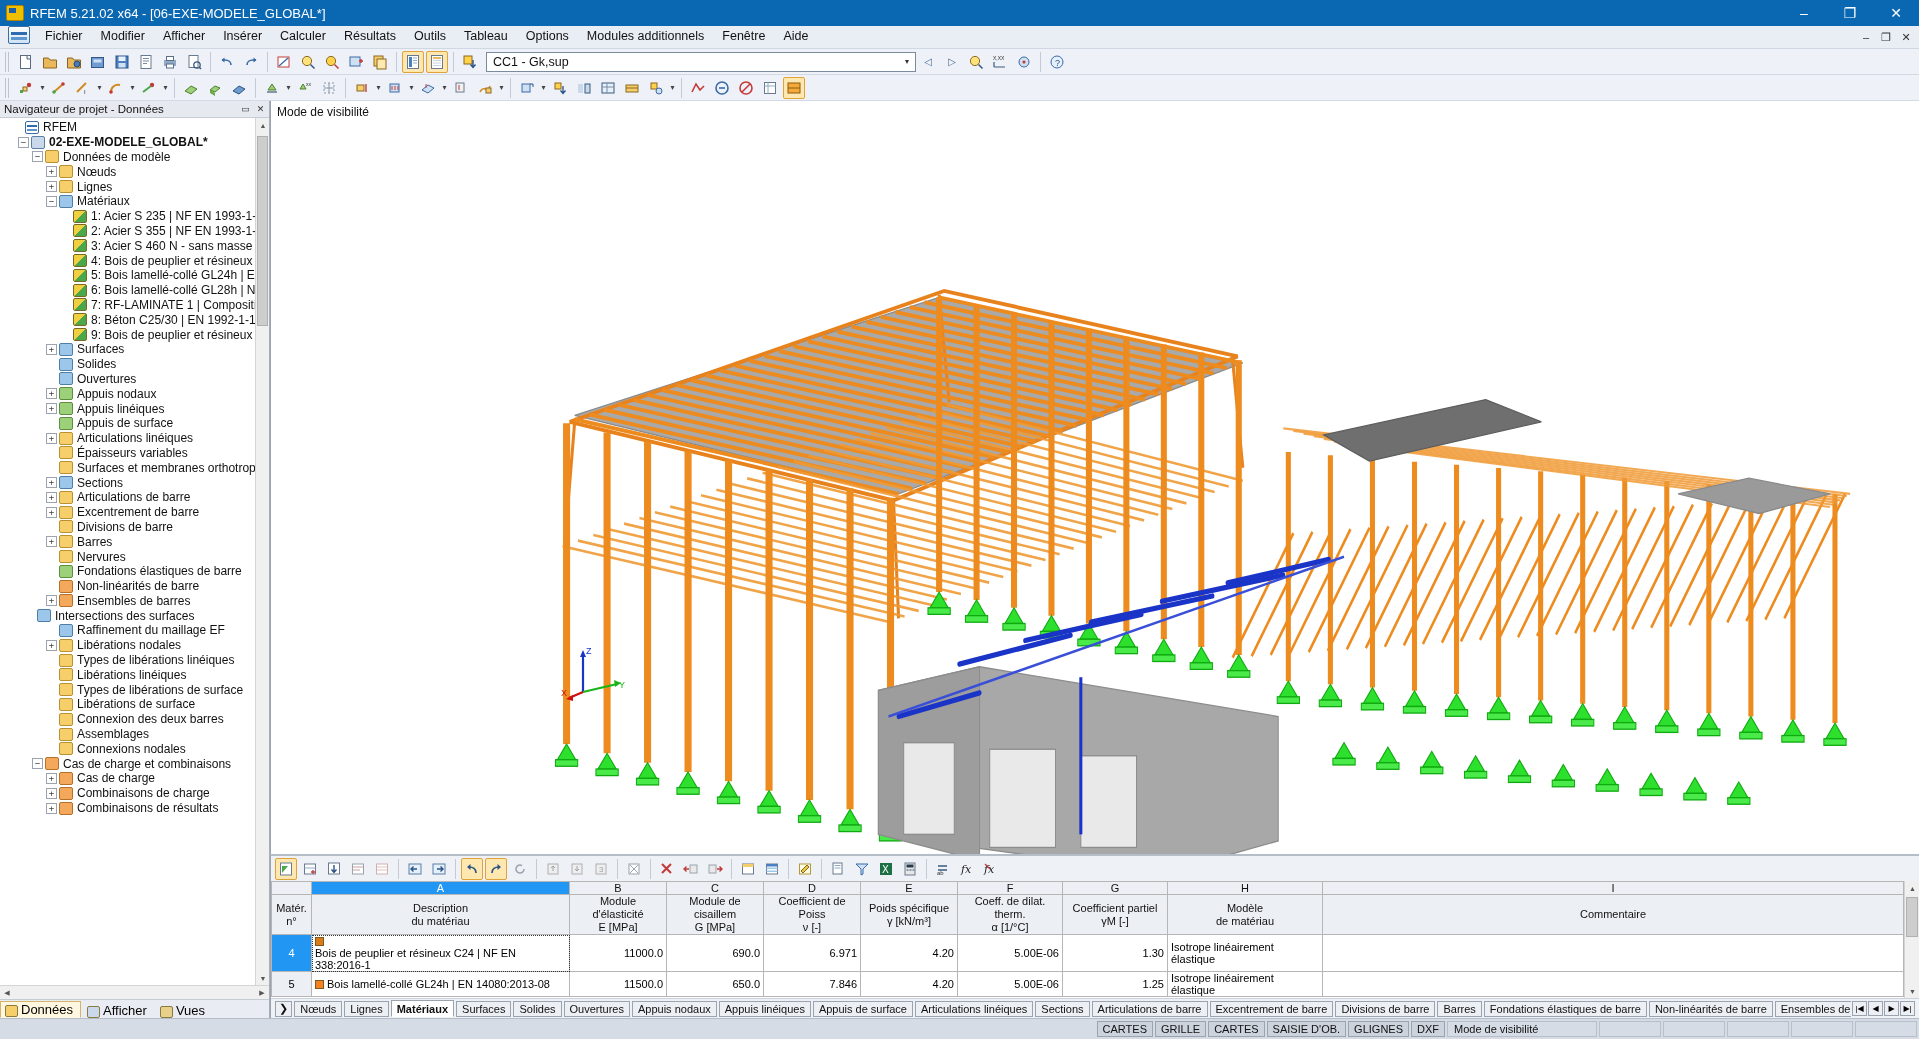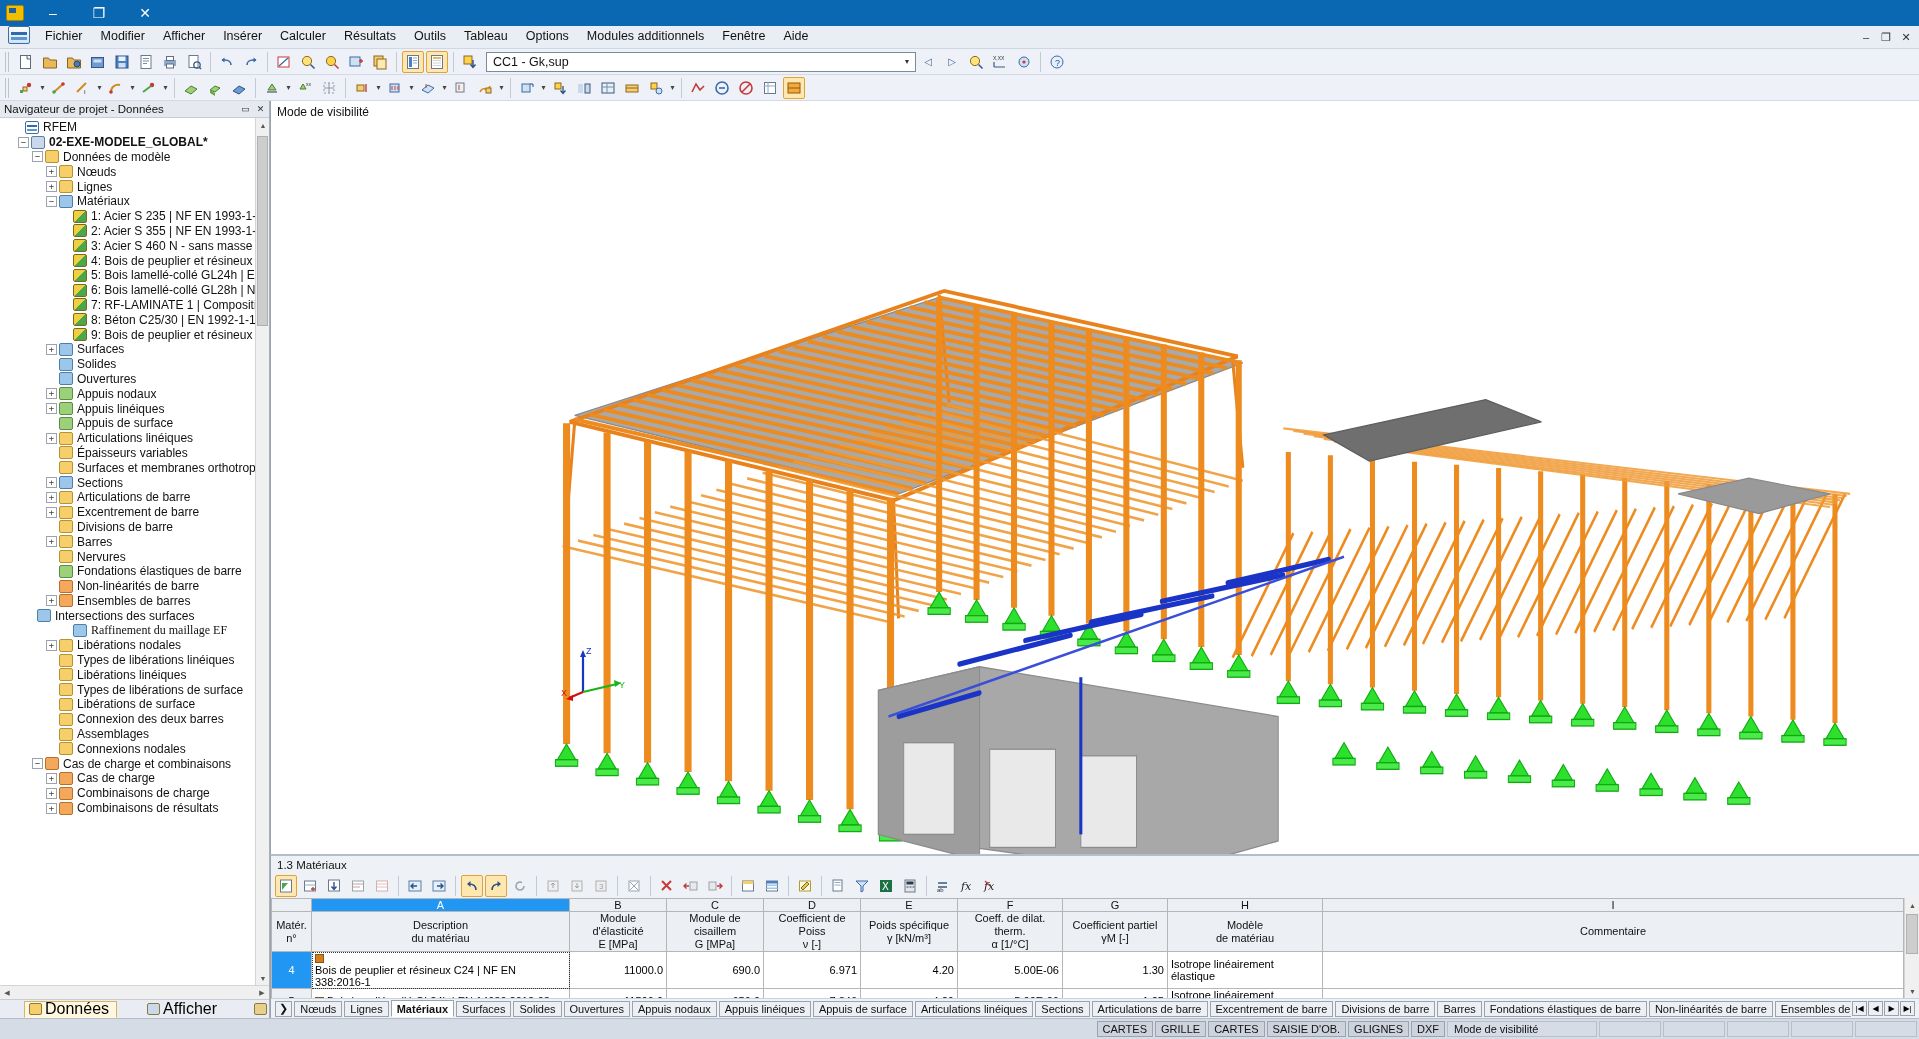--- a/index.html
+++ b/index.html
@@ -124,21 +124,21 @@
   .nav-scroll .thumb { position:absolute; left:1px; top:18px; width:11px; height:190px;
     background:#cdcdcd; border:1px solid #b0b0b0; }
   .nav-scroll .arr { position:absolute; left:0; width:14px; height:14px; background:#f0f0f0;
     display:flex;align-items:center;justify-content:center;font-size:7px;color:#555;}
   .nav-hscroll { height:14px; background:#f0f0f0; border-top:1px solid #d4d4d4; display:flex; flex:none; }
   .nav-hscroll .arr { width:14px; display:flex;align-items:center;justify-content:center;font-size:7px;color:#555;}
   .nav-hscroll .track { flex:1 1 auto; }
   .nav-tabs {
     height: 19px; background:#e9edf3; border-top:1px solid #c5ccd6; display:flex; align-items:center; flex:none;
   }
-  .nav-tab { display:flex; align-items:center; height:17px; padding:0 7px 0 4px; font-size:16px; margin-right:2px;margin-left:24px; }
+  .nav-tab { display:flex; align-items:flex-end; height:17px; padding:0 7px 0 4px; font-size:13px; margin-right:2px; }
   .nav-tab.sel { background:#fff7e0; border:1px solid #d5b46a; border-bottom-color:#fff7e0; }
   .nav-tab .nt-ic { width:13px;height:12px;margin-right:3px;border-radius:2px; }
 
   
   .viewport-wrap { flex:1 1 auto; display:flex; flex-direction:column; min-width:0; }
   .viewport {
     flex: 1 1 auto; background:#fff; position:relative; overflow:hidden;
     border-left:1px solid #9aa3ae;
   }
   .vp-label { position:absolute; left:6px; top:4px; font-size:12px; color:#111; }
@@ -185,20 +185,21 @@
     display:flex; align-items:center; margin-right:2px; color:#111; }
   .sb-empty { border:1px solid #b8bfc9; background:#d6dce5; width:62px; height:16px; margin-right:2px; }
 </style>
 </head>
 <body>
 
 <div id="app">
 
   <div class="titlebar">
     <div class="tb-icon"></div>
+    <div class="tb-title">RFEM 5.21.02 x64 - [06-EXE-MODELE_GLOBAL*]</div>
     <div class="winbtns">
       <div class="winbtn">–</div>
       <div class="winbtn">❐</div>
       <div class="winbtn close">✕</div>
     </div>
   </div>
 
   <div class="menubar">
     <div class="menu-logo"></div>
     <div id="menu-items" style="display:flex;align-items:center;">
@@ -735,21 +736,21 @@
             <div class="tnode" style="padding-left: 46px;">
               <span class="tog box">+</span>
               <span class="ticon ic-folder-orange"></span>
               <span class="tlabel">Ensembles de barres</span>
             </div>
             <div class="tnode" style="padding-left: 24px;">
               <span class="tog none"></span>
               <span class="ticon ic-folder-blue"></span>
               <span class="tlabel">Intersections des surfaces</span>
             </div>
-            <div class="tnode" style="padding-left: 60px; font-family: Liberation Serif, serif;">
+            <div class="tnode" style="padding-left: 46px;">
               <span class="tog none"></span>
               <span class="ticon ic-folder-blue"></span>
               <span class="tlabel">Raffinement du maillage EF</span>
             </div>
             <div class="tnode" style="padding-left: 46px;">
               <span class="tog box">+</span>
               <span class="ticon ic-folder"></span>
               <span class="tlabel">Libérations nodales</span>
             </div>
             <div class="tnode" style="padding-left: 46px;">
@@ -1131,21 +1132,20 @@
           <line x1="22" y1="48" x2="56" y2="40" stroke="#17b517" stroke-width="2.2"></line>
           <polygon points="60,39 53,36 54,43" fill="#17b517"></polygon>
           <text x="58" y="44" font-size="9" fill="#17b517">Y</text>
           <line x1="22" y1="48" x2="8" y2="54" stroke="#d01010" stroke-width="2.2"></line>
           <polygon points="5,55 12,51 12,57" fill="#d01010"></polygon>
           <text x="0" y="52" font-size="9" fill="#d01010">X</text>
         </svg>
       </div>
 
       <div class="tablepanel">
-        <div class="tp-title">1.3 Matériaux</div>
 
         <div class="tp-toolbar">
           <div class="tbtn active">
               <svg class="g" viewBox="0 0 16 16">
                 <rect x="2.5" y="2" width="11" height="12" fill="#fff" stroke="#6a7a8e"></rect>
                 <polygon points="4,12 4,5 10,5" fill="#4aa84a"></polygon>
               </svg>
             </div>
           <div class="tbtn">
               <svg class="g" viewBox="0 0 16 16">

